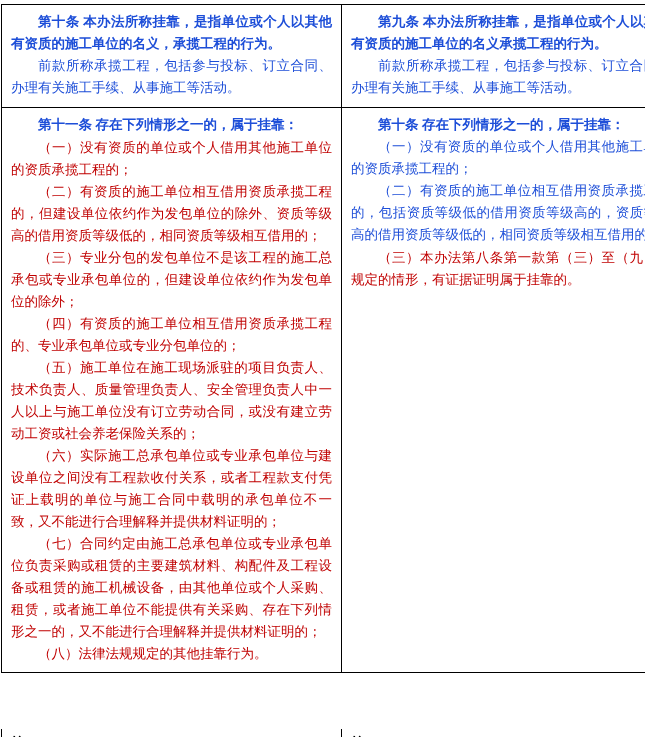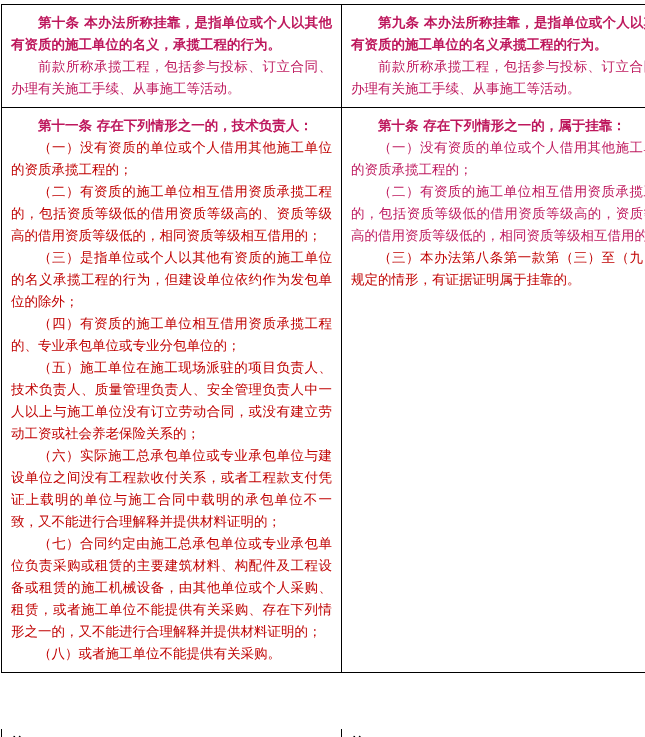--- a/index.html
+++ b/index.html
@@ -37,21 +37,21 @@
   p {
     margin: 0;
     font-size: 13.5px;
     line-height: 22px;
     text-align: justify;
     text-justify: inter-ideograph;
   }
   p.indent { text-indent: 2em; }
   p.hang { text-indent: 2em; }
   .red { color: #c00000; }
-  .black { color: #be185d; }
+  .black { color: #1d4ed8; font-family: Liberation Serif, serif; }
   .art-head { font-weight: bold; }
   .bottom-cut {
     position: absolute;
     left: 1px;
     right: 1px;
     bottom: 0;
     height: 12px;
     overflow: hidden;
   }
   .bottom-cut table {
@@ -86,29 +86,29 @@
         <p class="hang art-head black">第十条  本办法所称挂靠，是指单位或个人以其他有资质的施工单位的名义，承揽工程的行为。</p>
         <p class="indent black">前款所称承揽工程，包括参与投标、订立合同、办理有关施工手续、从事施工等活动。</p>
       </td>
       <td class="col-right">
         <p class="hang art-head black">第九条  本办法所称挂靠，是指单位或个人以其他有资质的施工单位的名义承揽工程的行为。</p>
         <p class="indent black">前款所称承揽工程，包括参与投标、订立合同、办理有关施工手续、从事施工等活动。</p>
       </td>
     </tr>
     <tr>
       <td class="col-left">
-        <p class="hang art-head black">第十一条  存在下列情形之一的，技术负责人：</p>
+        <p class="hang art-head black">第十一条  存在下列情形之一的，属于挂靠：</p>
         <p class="indent red">（一）没有资质的单位或个人借用其他施工单位的资质承揽工程的；</p>
-        <p class="indent red">（二）有资质的施工单位相互借用资质承揽工程的，包括资质等级低的借用资质等级高的、资质等级高的借用资质等级低的，相同资质等级相互借用的；</p>
-        <p class="indent red">（三）是指单位或个人以其他有资质的施工单位的名义承揽工程的行为，但建设单位依约作为发包单位的除外；</p>
+        <p class="indent red">（二）有资质的施工单位相互借用资质承揽工程的，但建设单位依约作为发包单位的除外、资质等级高的借用资质等级低的，相同资质等级相互借用的；</p>
+        <p class="indent red">（三）专业分包的发包单位不是该工程的施工总承包或专业承包单位的，但建设单位依约作为发包单位的除外；</p>
         <p class="indent red">（四）有资质的施工单位相互借用资质承揽工程的、专业承包单位或专业分包单位的；</p>
         <p class="indent red">（五）施工单位在施工现场派驻的项目负责人、技术负责人、质量管理负责人、安全管理负责人中一人以上与施工单位没有订立劳动合同，或没有建立劳动工资或社会养老保险关系的；</p>
         <p class="indent red">（六）实际施工总承包单位或专业承包单位与建设单位之间没有工程款收付关系，或者工程款支付凭证上载明的单位与施工合同中载明的承包单位不一致，又不能进行合理解释并提供材料证明的；</p>
         <p class="indent red">（七）合同约定由施工总承包单位或专业承包单位负责采购或租赁的主要建筑材料、构配件及工程设备或租赁的施工机械设备，由其他单位或个人采购、租赁，或者施工单位不能提供有关采购、存在下列情形之一的，又不能进行合理解释并提供材料证明的；</p>
-        <p class="indent red">（八）或者施工单位不能提供有关采购。</p>
+        <p class="indent red">（八）法律法规规定的其他挂靠行为。</p>
       </td>
       <td class="col-right">
         <p class="hang art-head black">第十条  存在下列情形之一的，属于挂靠：</p>
         <p class="indent black">（一）没有资质的单位或个人借用其他施工单位的资质承揽工程的；</p>
         <p class="indent black">（二）有资质的施工单位相互借用资质承揽工程的，包括资质等级低的借用资质等级高的，资质等级高的借用资质等级低的，相同资质等级相互借用的；</p>
         <p class="indent red">（三）本办法第八条第一款第（三）至（九）项规定的情形，有证据证明属于挂靠的。</p>
       </td>
     </tr>
   </tbody>
     </table>

